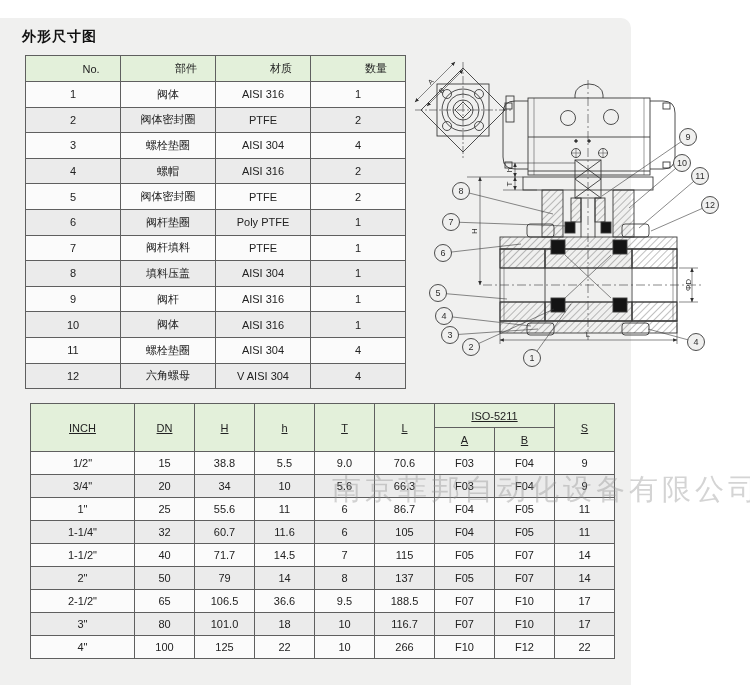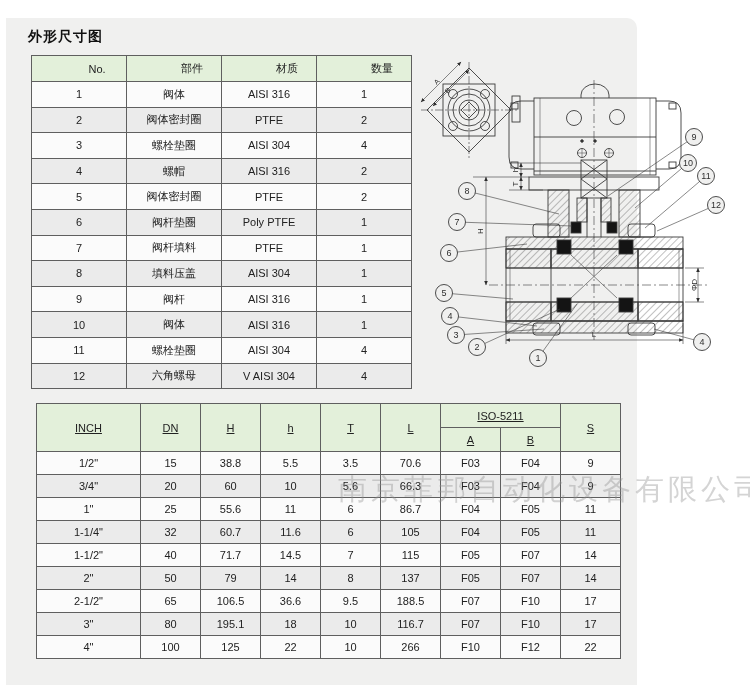--- a/index.html
+++ b/index.html
@@ -3,21 +3,21 @@
 <meta charset="utf-8">
 <style>
   html,body{margin:0;padding:0;}
   body{
     width:750px;height:685px;position:relative;overflow:hidden;
     background:#ffffff;
     font-family:"Liberation Sans","DejaVu Sans",sans-serif;
     color:#1d1d1d;
   }
   .card{
-    position:absolute;left:6px;top:18px;width:631px;height:667px;
+    position:absolute;left:0;top:18px;width:631px;height:667px;
     background:#f0f0ef;border-top-right-radius:10px;
   }
   .page-title{
     position:absolute;left:22px;top:10px;
     font-size:14px;font-weight:bold;color:#111;letter-spacing:1px;
   }
   table{border-collapse:collapse;table-layout:fixed;position:absolute;background:#fbfbfb;}
   th,td{
     border:1px solid #5f5f5f;text-align:center;vertical-align:middle;
     padding:0;font-size:11px;color:#222;font-weight:normal;
@@ -345,30 +345,30 @@
         <th>A</th>
         <th>B</th>
       </tr>
     </thead>
     <tbody>
         <tr>
           <td>1/2"</td>
           <td>15</td>
           <td>38.8</td>
           <td>5.5</td>
-          <td>3.5</td>
+          <td>9.0</td>
           <td>70.6</td>
           <td>F03</td>
           <td>F04</td>
           <td>9</td>
         </tr>
         <tr>
           <td>3/4"</td>
           <td>20</td>
-          <td>60</td>
+          <td>34</td>
           <td>10</td>
           <td>5.6</td>
           <td>66.3</td>
           <td>F03</td>
           <td>F04</td>
           <td>9</td>
         </tr>
         <tr>
           <td>1"</td>
           <td>25</td>
@@ -420,21 +420,21 @@
           <td>36.6</td>
           <td>9.5</td>
           <td>188.5</td>
           <td>F07</td>
           <td>F10</td>
           <td>17</td>
         </tr>
         <tr>
           <td>3"</td>
           <td>80</td>
-          <td>195.1</td>
+          <td>101.0</td>
           <td>18</td>
           <td>10</td>
           <td>116.7</td>
           <td>F07</td>
           <td>F10</td>
           <td>17</td>
         </tr>
         <tr>
           <td>4"</td>
           <td>100</td>

